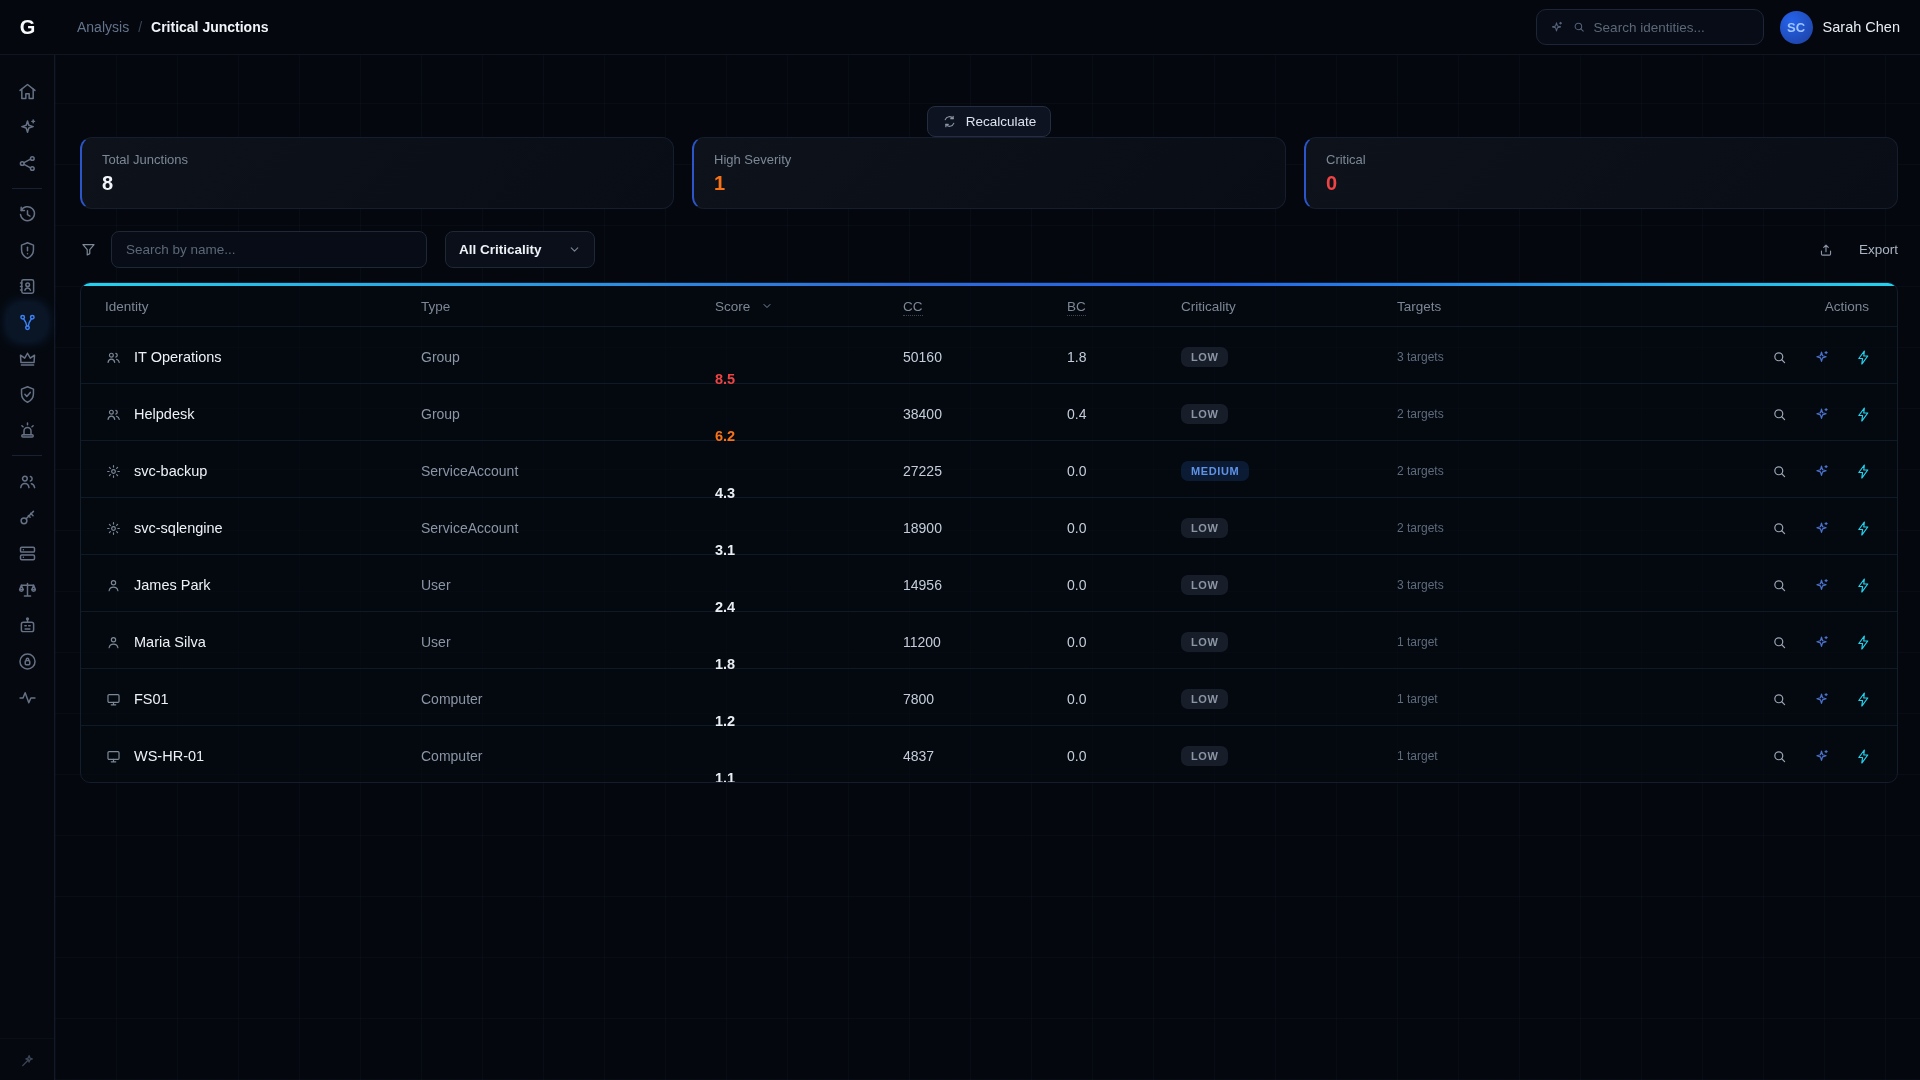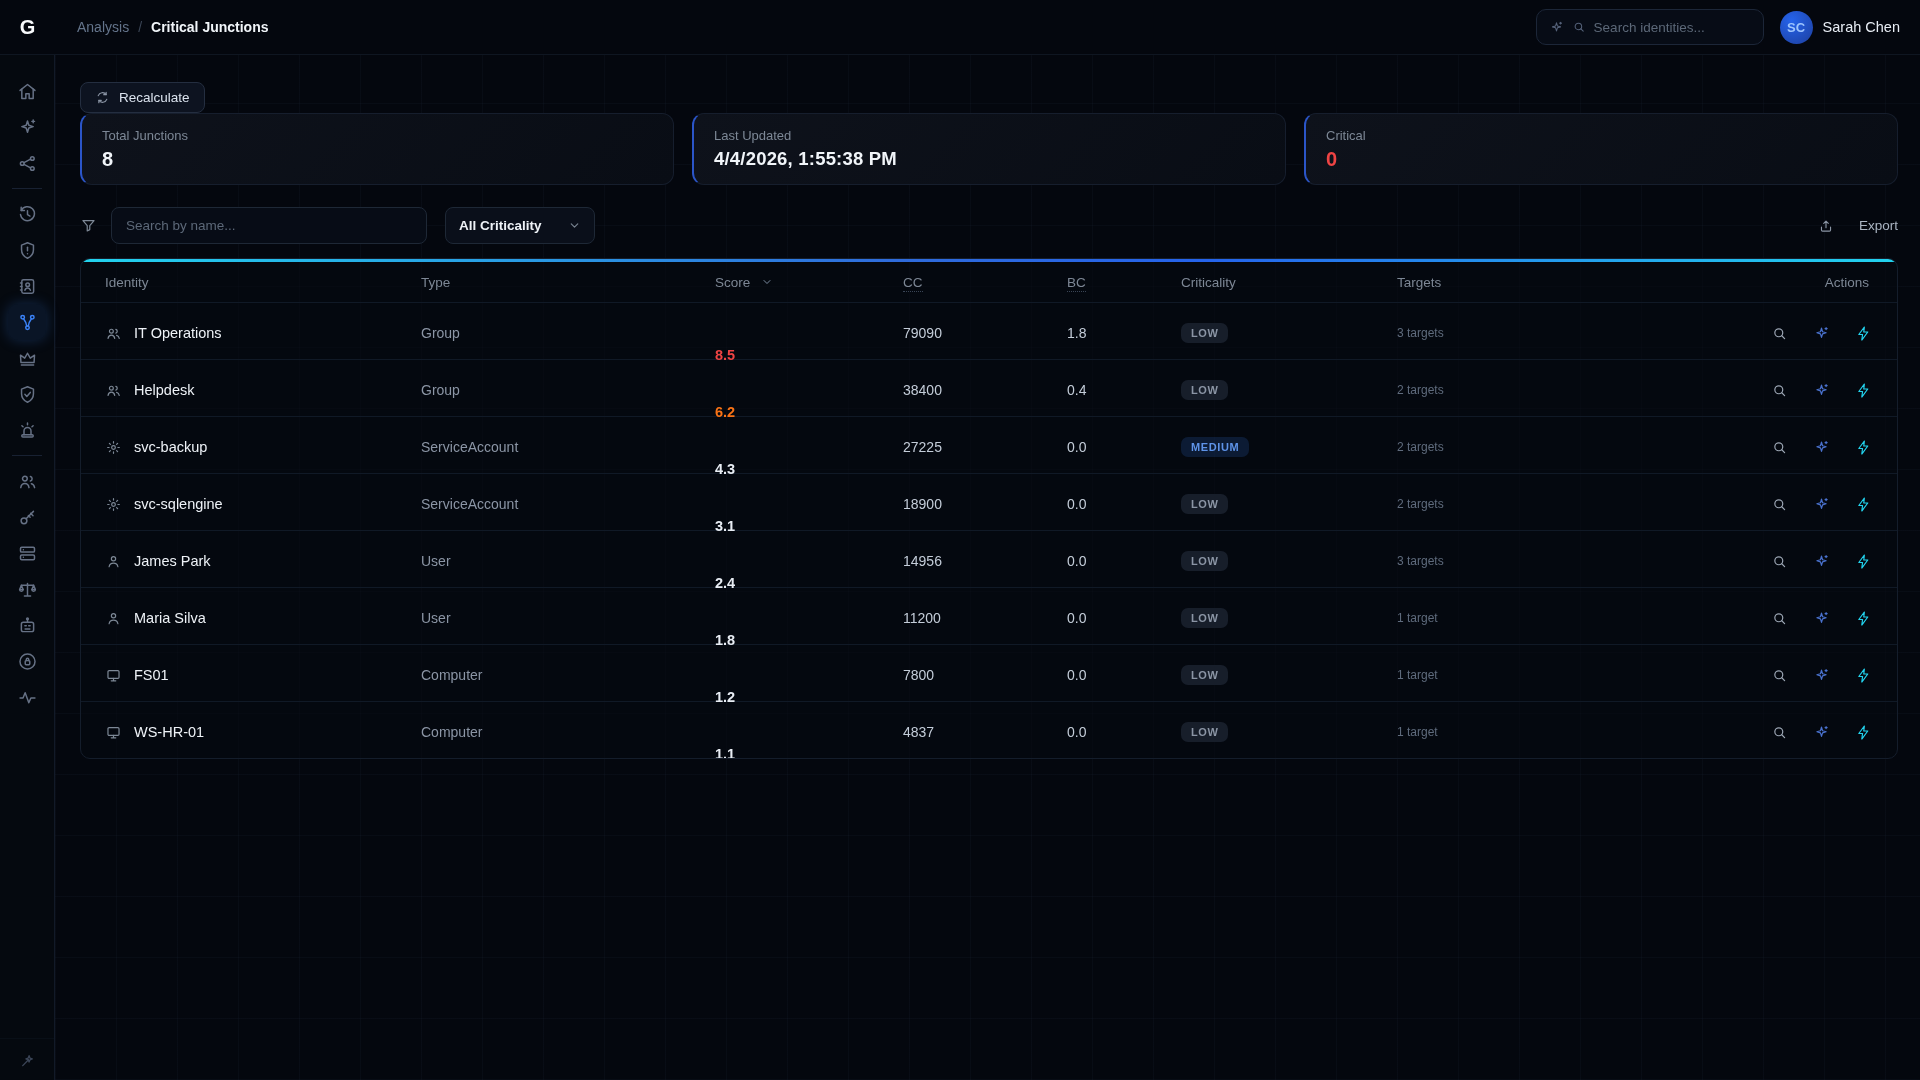--- a/index.html
+++ b/index.html
@@ -76,21 +76,21 @@
 
   
   .main {
     position:absolute; top:55px; left:55px; width:1865px; height:1025px;
     padding:27px 22px 0 25px;
     background:
       repeating-linear-gradient(0deg, rgba(30,41,59,.16) 0 1px, transparent 1px 61px),
       repeating-linear-gradient(90deg, rgba(30,41,59,.16) 0 1px, transparent 1px 61px),
       #04070e;
   }
-  .recalc-row { display:flex; justify-content:flex-start; }
+  .recalc-row { display:flex; justify-content:center;margin-top:24px; }
   .btn-recalc {
     display:flex; align-items:center; gap:9px; height:31px; padding:0 14px;
     background:#0d1320; border:1px solid #242e40; border-radius:8px;
     color:#dbe3ee; font-size:13.5px; cursor:pointer; font-family:inherit;
   }
   .btn-recalc svg { width:15px; height:15px; color:#8b95a5; }
 
   
   .stats { display:flex; gap:18px; margin-top:0; }
   .card {
@@ -378,22 +378,22 @@
       <span>Recalculate</span>
     </button>
   </div>
 
   <section class="stats" id="stats">
       <div class="card">
         <div class="card-label">Total Junctions</div>
         <div class="card-value" style="color:#f1f5f9;">8</div>
       </div>
       <div class="card">
-        <div class="card-label">Last Updated</div>
-        <div class="card-value" style="color:#f1f5f9;font-size:18.5px;">4/4/2026, 1:55:38 PM</div>
+        <div class="card-label">High Severity</div>
+        <div class="card-value" style="color:#f97316;">1</div>
       </div>
       <div class="card">
         <div class="card-label">Critical</div>
         <div class="card-value" style="color:#ef4444;">0</div>
       </div>
     </section>
 
   <section class="filters">
     <span class="funnel">
       <svg viewBox="0 0 24 24" fill="none" stroke="currentColor" stroke-width="1.7" stroke-linecap="round" stroke-linejoin="round">
@@ -445,21 +445,21 @@
                 <circle cx="9" cy="8.7" r="2.7"></circle>
                 <path d="M4.3 19c.5-3 2.3-4.6 4.7-4.6s4.2 1.6 4.7 4.6"></path>
                 <path d="M15.3 6.2a2.7 2.7 0 0 1 0 5.2"></path>
                 <path d="M16.4 14.6c2.1.5 3.3 2 3.7 4.4"></path>
               </svg>
             </span>
             <span class="identity-name">IT Operations</span>
           </div>
           <div class="type-cell">Group</div>
           <div class="score-cell" style="color:#ef4444">8.5</div>
-          <div class="num-cell">79090</div>
+          <div class="num-cell">50160</div>
           <div class="num-cell">1.8</div>
           <div><span class="badge badge-low">LOW</span></div>
           <div class="targets-cell">3 targets</div>
           <div class="actions-cell">
             <button class="action-btn act-search"><span><svg viewBox="0 0 24 24" fill="none" stroke="currentColor" stroke-width="1.7" stroke-linecap="round" stroke-linejoin="round">
                   <circle cx="11" cy="11" r="5.6"></circle>
                   <path d="m15.2 15.2 4 4"></path>
                 </svg></span></button>
             <button class="action-btn act-spark"><span><svg viewBox="0 0 24 24" fill="none" stroke="currentColor" stroke-width="1.7" stroke-linecap="round" stroke-linejoin="round">
                   <path d="M12 4.5 13.5 9.5 18.5 11 13.5 12.5 12 17.5 10.5 12.5 5.5 11 10.5 9.5Z"></path>

